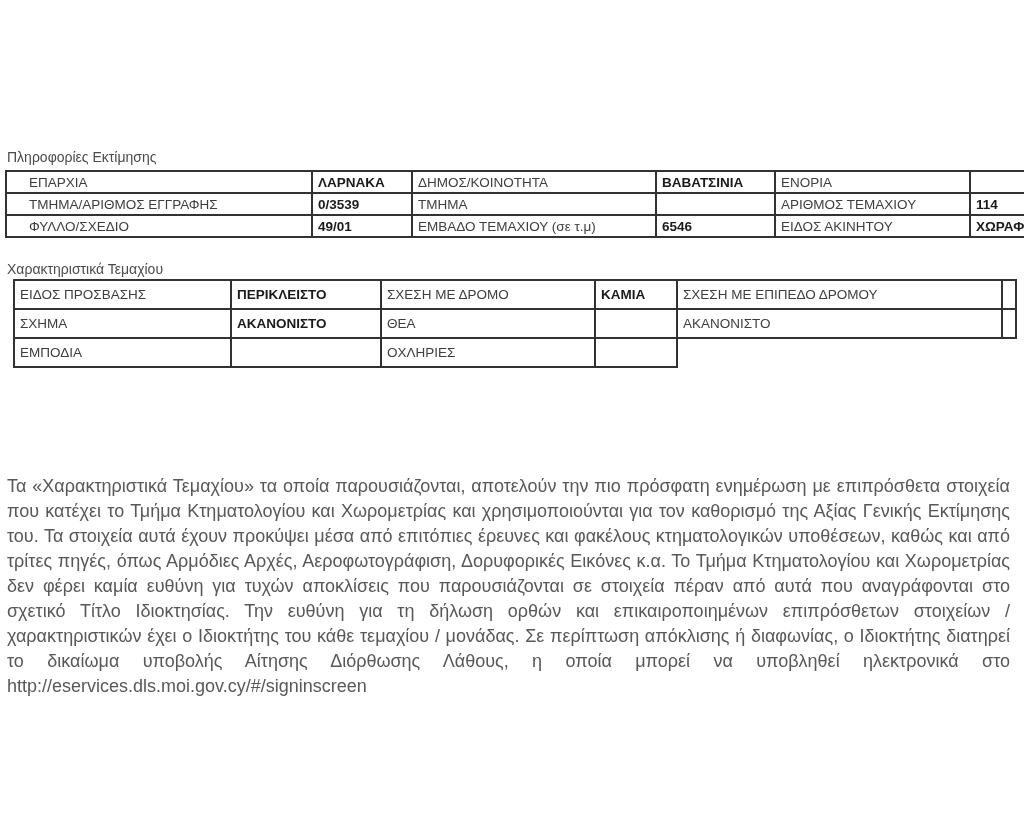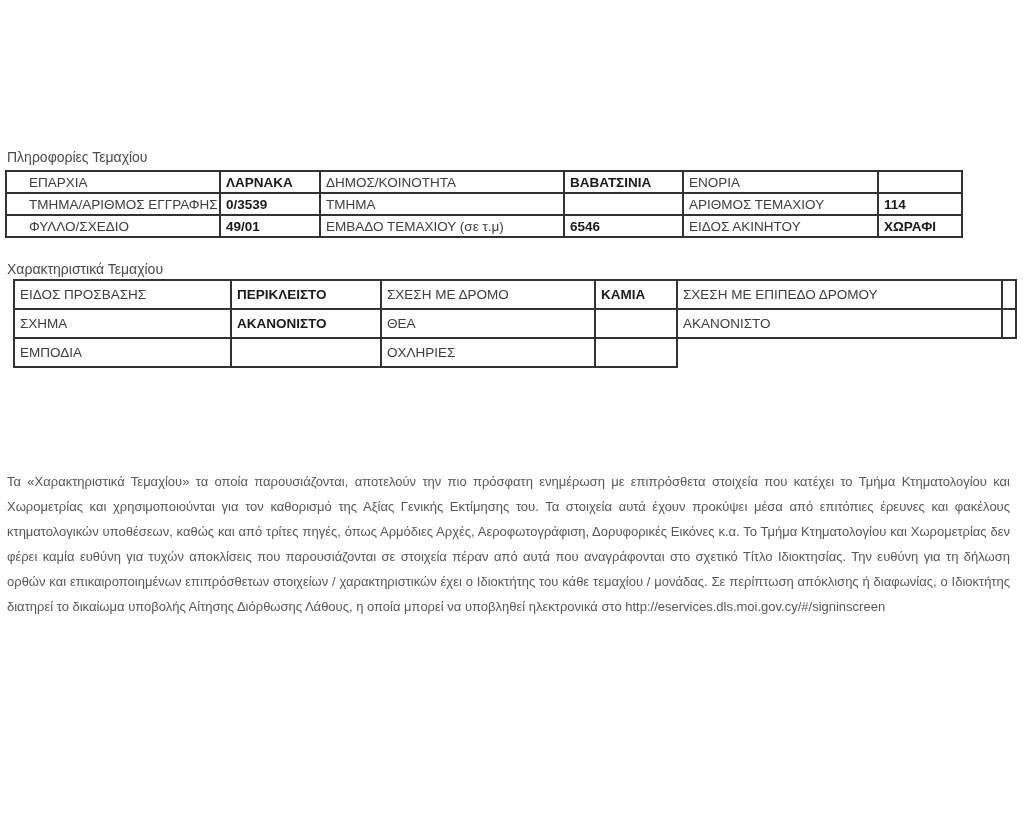--- a/index.html
+++ b/index.html
@@ -14,36 +14,36 @@
   .trow{display:flex;}
   .trow + .trow{margin-top:-2px;}
   .cell{box-sizing:border-box;border:2px solid #323234;background:#ffffff;
         padding:0 2px 0 5px;display:flex;align-items:center;
         font-size:13.5px;color:#3e3e40;white-space:nowrap;overflow:hidden;}
   .cell + .cell{margin-left:-2px;}
   .val{font-weight:700;color:#1a1a1c;}
   #tbl1 .cell{height:24px;}
   #tbl2 .cell{height:31px;}
   
-  .t1c1{width:216px;padding-left:22px;} .t1c2{width:102px;} .t1c3{width:246px;}
+  .t1c1{width:308px;padding-left:22px;} .t1c2{width:102px;} .t1c3{width:246px;}
   .t1c4{width:121px;} .t1c5{width:197px;} .t1c6{width:86px;}
   
   .t2c1{width:219px;} .t2c2{width:152px;} .t2c3{width:216px;}
   .t2c4{width:84px;}  .t2c5{width:327px;} .t2c6{width:16px;}
   .disclaimer{position:absolute;left:7px;top:456px;width:1003px;
-              font-size:13px;line-height:25px;color:#58585b;
+              font-size:18px;line-height:25px;color:#58585b;
               text-align:justify;}
   .disclaimer .url{color:#58585b;text-decoration:none;cursor:pointer;}
 </style>
 </head>
 <body>
 
 <div class="canvas">
 
-  <div class="sec-title" id="title1">Πληροφορίες Τεμαχίου</div>
+  <div class="sec-title" id="title1">Πληροφορίες Εκτίμησης</div>
 
   <div class="tbl" id="tbl1">
     <div class="trow">
       <div class="cell t1c1">ΕΠΑΡΧΙΑ</div>
       <div class="cell t1c2 val">ΛΑΡΝΑΚΑ</div>
       <div class="cell t1c3">ΔΗΜΟΣ/ΚΟΙΝΟΤΗΤΑ</div>
       <div class="cell t1c4 val">ΒΑΒΑΤΣΙΝΙΑ</div>
       <div class="cell t1c5">ΕΝΟΡΙΑ</div>
       <div class="cell t1c6 val"></div>
     </div>

